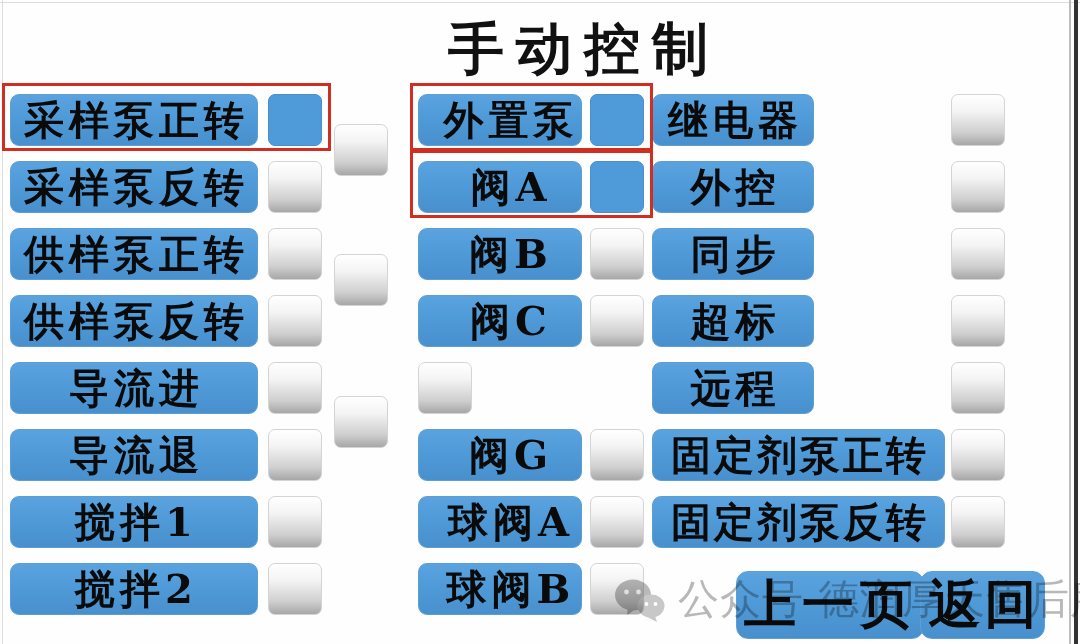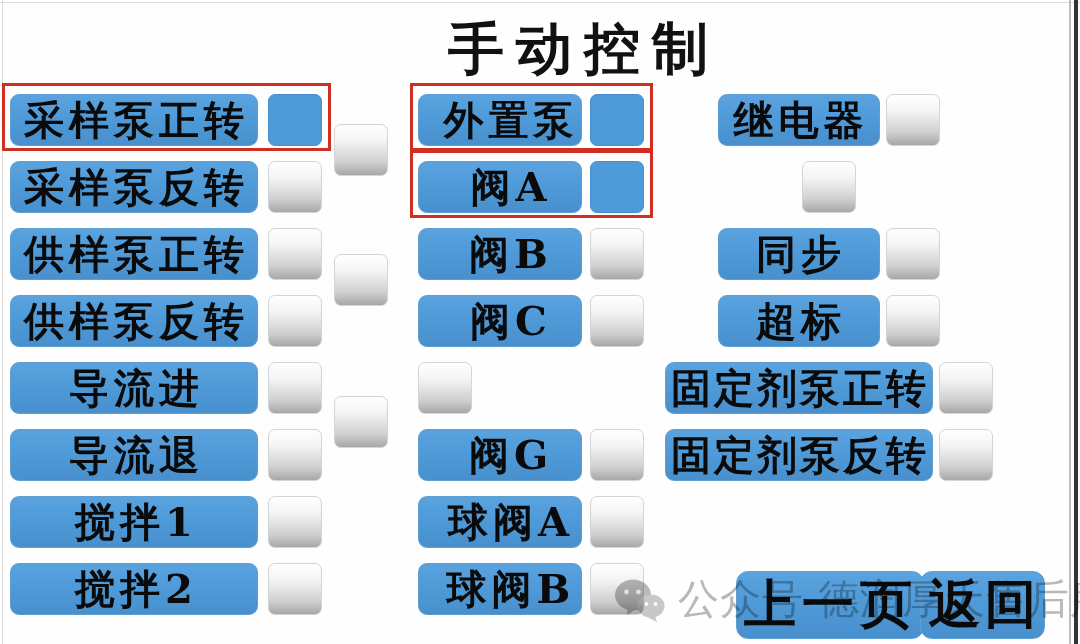--- a/index.html
+++ b/index.html
@@ -32,35 +32,35 @@
   #col-mid{left:418px;}
   #col-right{left:652px;width:353px;}
 
   .row{
     display:flex;align-items:center;height:52px;margin-bottom:15px;
     position:relative;
     gap:36px;
   }
   #col-left .row{column-gap:10px;}
   #col-mid .row{column-gap:8px;}
-  #col-right .row{column-gap:6px;justify-content:center;}
+  #col-right .row{column-gap:6px;justify-content:space-between;}
 
   .btn{
     background:linear-gradient(180deg,#5aa3df 0%,var(--blue) 45%,#4890cd 100%);
     border:1px solid #5e9fd2;
     border-radius:9px;
     height:52px;display:flex;align-items:center;justify-content:center;
     font-size:40px;font-weight:bold;color:#0a0a0a;
     letter-spacing:5px;padding-left:5px;
     cursor:pointer;white-space:nowrap;
   }
   .btn.w-left{width:248px;}
   .btn.w-mid{width:164px;padding-left:22px;}
   .btn.w-right{width:162px;}
-  .btn.w-wide{width:268px;letter-spacing:3px;padding-left:3px;}
+  .btn.w-wide{width:293px;letter-spacing:3px;padding-left:3px;}
 
   .ind{
     width:54px;height:52px;border-radius:7px;flex:0 0 auto;
   }
   .ind.off{
     background:linear-gradient(180deg,#ffffff 0%,#f4f4f4 32%,#cfcfcf 75%,#a7a7a7 100%);
     border:1px solid #d4d4d4;
   }
   .ind.on{
     background:var(--blue);
@@ -180,28 +180,33 @@
       <div class="btn w-mid">球阀B</div>
       <div class="ind off"></div>
     </div>
   </div>
 <div class="col" id="col-right">
     <div class="row">
       <div class="btn w-right">继电器</div>
       <div class="ind off"></div>
     </div>
     <div class="row">
+      <div class="btn w-right">外控</div>
       <div class="ind off"></div>
     </div>
     <div class="row">
       <div class="btn w-right">同步</div>
       <div class="ind off"></div>
     </div>
     <div class="row">
       <div class="btn w-right">超标</div>
+      <div class="ind off"></div>
+    </div>
+    <div class="row">
+      <div class="btn w-right">远程</div>
       <div class="ind off"></div>
     </div>
     <div class="row">
       <div class="btn w-wide">固定剂泵正转</div>
       <div class="ind off"></div>
     </div>
     <div class="row">
       <div class="btn w-wide">固定剂泵反转</div>
       <div class="ind off"></div>
     </div>

